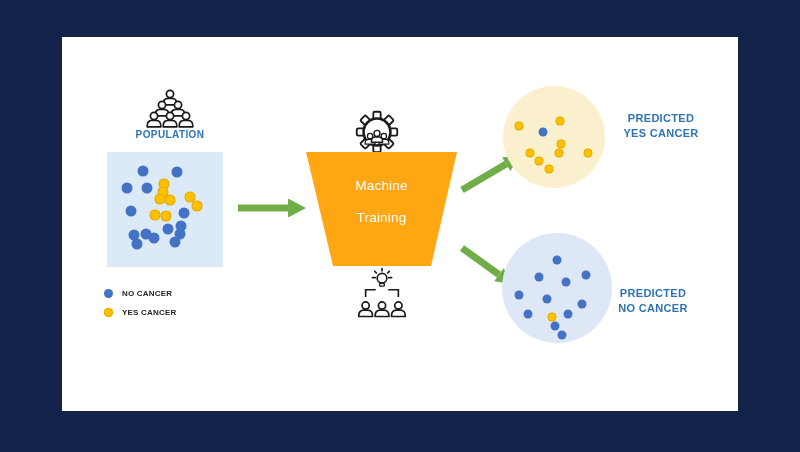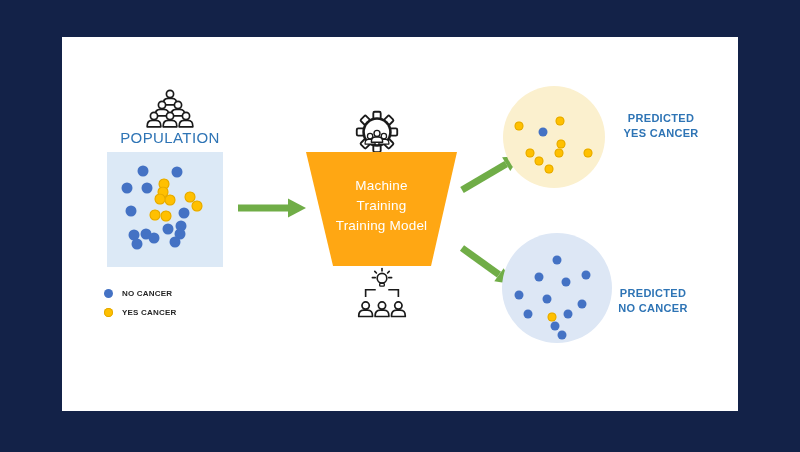--- a/index.html
+++ b/index.html
@@ -7,40 +7,40 @@
     --blue:#4472C4; --yellow:#FFC000; --yellowEdge:#E3A800; --label:#2E74B5;
     --ink:#1A1A1A; --legendText:#262626; --popBox:#DCE9F6; --circleYes:#FBF0CE; --circleNo:#DDE7F5;
   }
   *{margin:0;padding:0;box-sizing:border-box;}
   body{font-family:"Liberation Sans",sans-serif;}
   .frame{position:relative;width:800px;height:452px;background:var(--frame);overflow:hidden;}
   .canvas{position:absolute;left:62px;top:37px;width:676px;height:374px;background:var(--canvas);}
   .abs{position:absolute;}
   .icon-svg{color:var(--ink);}
   
-  .pop-label{left:58px;top:92px;width:100px;text-align:center;font-size:15px;font-weight:400;
+  .pop-label{left:58px;top:92px;width:100px;text-align:center;font-size:10px;font-weight:700;
              letter-spacing:.4px;color:var(--label);}
   .pop-box{left:45px;top:115px;width:116px;height:115px;background:var(--popBox);}
   
   .dot{position:absolute;width:9px;height:9px;border-radius:50%;transform:translate(-50%,-50%);}
   .dot.blue{background:var(--blue);}
   .dot.yellow{background:var(--yellow);box-shadow:inset 0 0 0 1px var(--yellowEdge);}
   .pop-box .dot{width:11px;height:11px;}
   
   .legend{left:42px;top:247px;display:flex;flex-direction:column;}
   .legend-row{display:flex;align-items:center;height:19px;}
   .legend-dot{width:9px;height:9px;border-radius:50%;margin-right:9px;flex:0 0 auto;}
   .legend-dot.blue{background:var(--blue);}
   .legend-dot.yellow{background:var(--yellow);box-shadow:inset 0 0 0 1px var(--yellowEdge);}
   .legend-row span.lbl{font-size:8px;font-weight:600;letter-spacing:.2px;color:var(--legendText);}
   
   .funnel{left:244px;top:115px;width:151px;height:114px;background:var(--funnel);z-index:2;
           clip-path:polygon(0% 0%,100% 0%,82.8% 100%,17.9% 100%);
           display:flex;flex-direction:column;align-items:center;justify-content:flex-start;
-          padding-top:24px;}
+          padding-top:24px;gap:12px;}
   .funnel-line{color:#fff;font-size:13.5px;font-weight:500;line-height:20px;text-align:center;
                letter-spacing:.2px;}
   .gear-pos{left:292px;top:72px;z-index:1;}
   .team-pos{left:294px;top:230px;z-index:1;}
   .pop-icon-pos{left:81px;top:51px;}
   
   .arrow{color:var(--arrow);}
   .arrow1{left:176px;top:159px;}
   .arrow2{left:396px;top:111px;}
   .arrow3{left:396px;top:203px;}
@@ -133,21 +133,20 @@
       <circle cx="25" cy="25" r="16" fill="currentColor"></circle>
       <circle cx="25" cy="25" r="13.2" fill="#fff"></circle>
       <use href="#person" transform="translate(17.5,29.5) scale(0.8)"></use>
       <use href="#person" transform="translate(32.5,29.5) scale(0.8)"></use>
       <use href="#person" transform="translate(25,26.5) scale(0.9)"></use>
     </svg>
 
     <div class="abs funnel">
       <div class="funnel-line">Machine</div>
       <div class="funnel-line">Training</div>
-      <div class="funnel-line">Training Model</div>
     </div>
 
     <svg class="abs team-pos icon-svg" width="52" height="56" viewBox="0 0 54 58">
       <g fill="none" stroke="currentColor" stroke-width="1.7" stroke-linecap="round">
         <line x1="27" y1="1.5" x2="27" y2="4"></line>
         <line x1="19.5" y1="4.5" x2="21.2" y2="6.2"></line>
         <line x1="34.5" y1="4.5" x2="32.8" y2="6.2"></line>
         <line x1="17" y1="11" x2="20" y2="11"></line>
         <line x1="34" y1="11" x2="37" y2="11"></line>
       </g>

